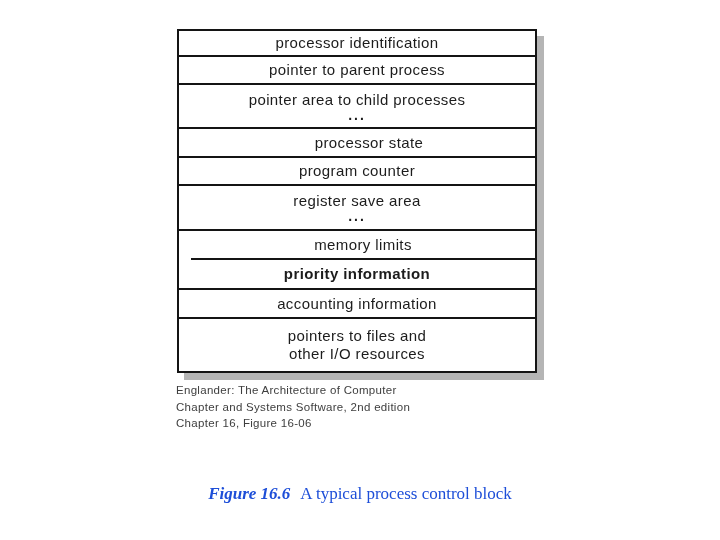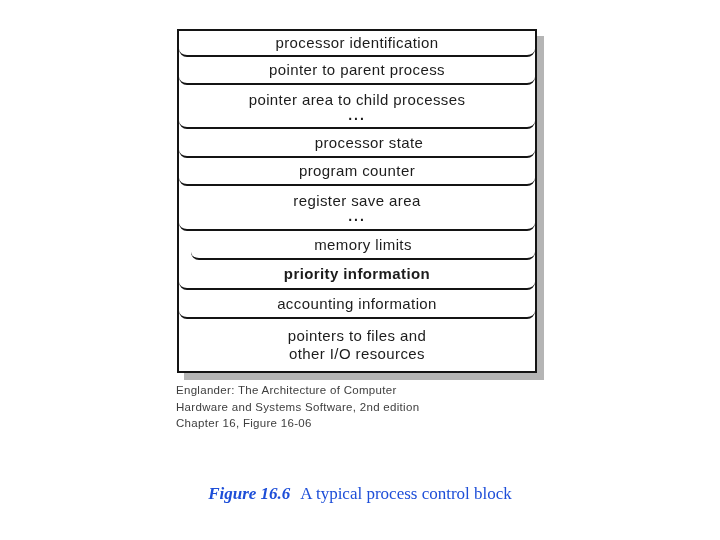--- a/index.html
+++ b/index.html
@@ -29,21 +29,20 @@
     box-sizing: border-box;
     border-bottom: 2px solid #141414;
     display: flex;
     flex-direction: column;
     align-items: center;
     justify-content: center;
     color: #1c1c1c;
     font-size: 15px;
     letter-spacing: 0.4px;
     line-height: 1.2;
-    border-radius: 8px;
   }
   .pcb-row:last-child { border-bottom: none; }
   .r1  { height: 26px; }
   .r2  { height: 28px; }
   .r3  { height: 44px; }
   .r4  { height: 29px; padding-left: 24px; }
   .r5  { height: 28px; align-items: center; }
   .r6  { height: 45px; }
   .r7  { height: 29px; margin-left: 12px; }
   .r8  { height: 30px; font-weight: bold; }
@@ -118,21 +117,21 @@
       <span class="pcb-line">accounting information</span>
     </div>
     <div class="pcb-row r10">
       <span class="pcb-line">pointers to files and</span>
       <span class="pcb-line">other I/O resources</span>
     </div>
   </div>
 
   <div class="attribution">
     <div>Englander: The Architecture of Computer</div>
-    <div>Hardware and Systems Software, 2nd edition</div>
+    <div>Chapter and Systems Software, 2nd edition</div>
     <div>Chapter 16, Figure 16-06</div>
   </div>
 
   <div class="caption">
     <span class="caption-label">Figure 16.6</span><span>A typical process control block</span>
   </div>
 
 </div>
 
 </body></html>

